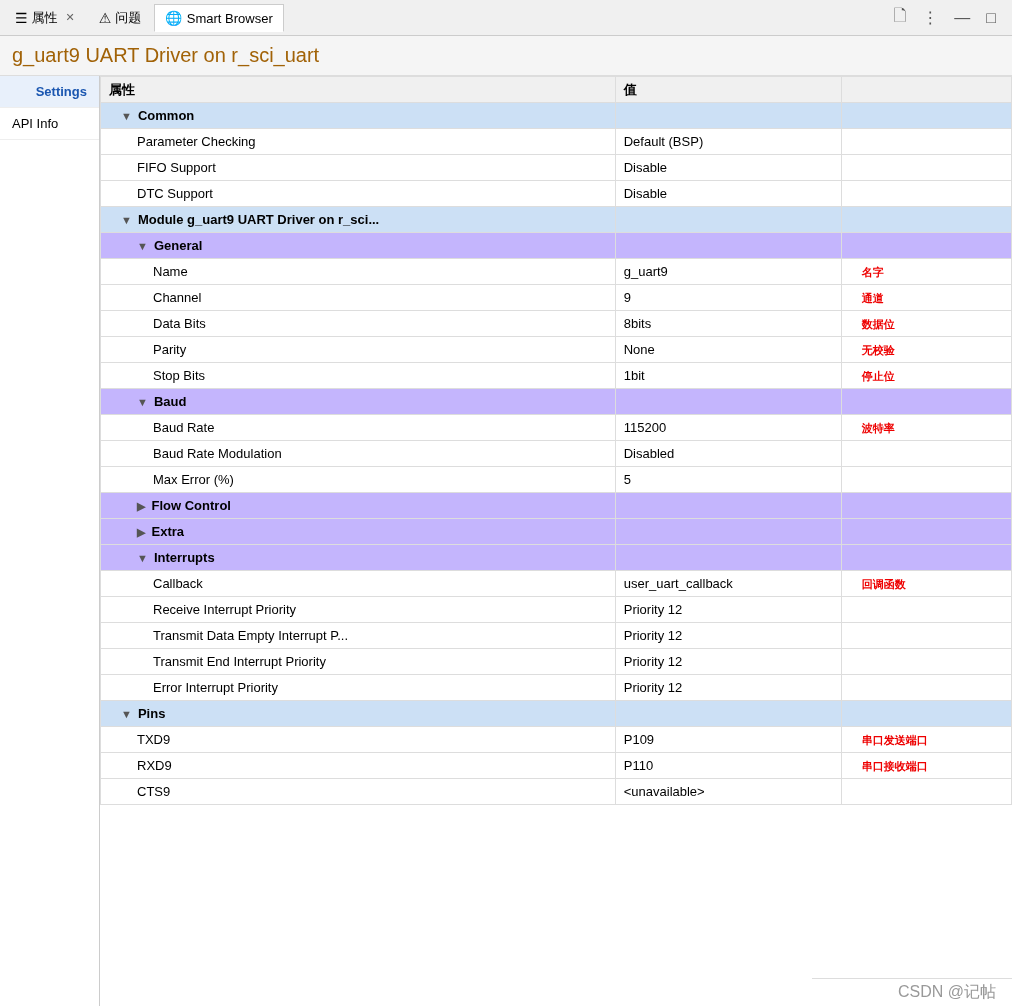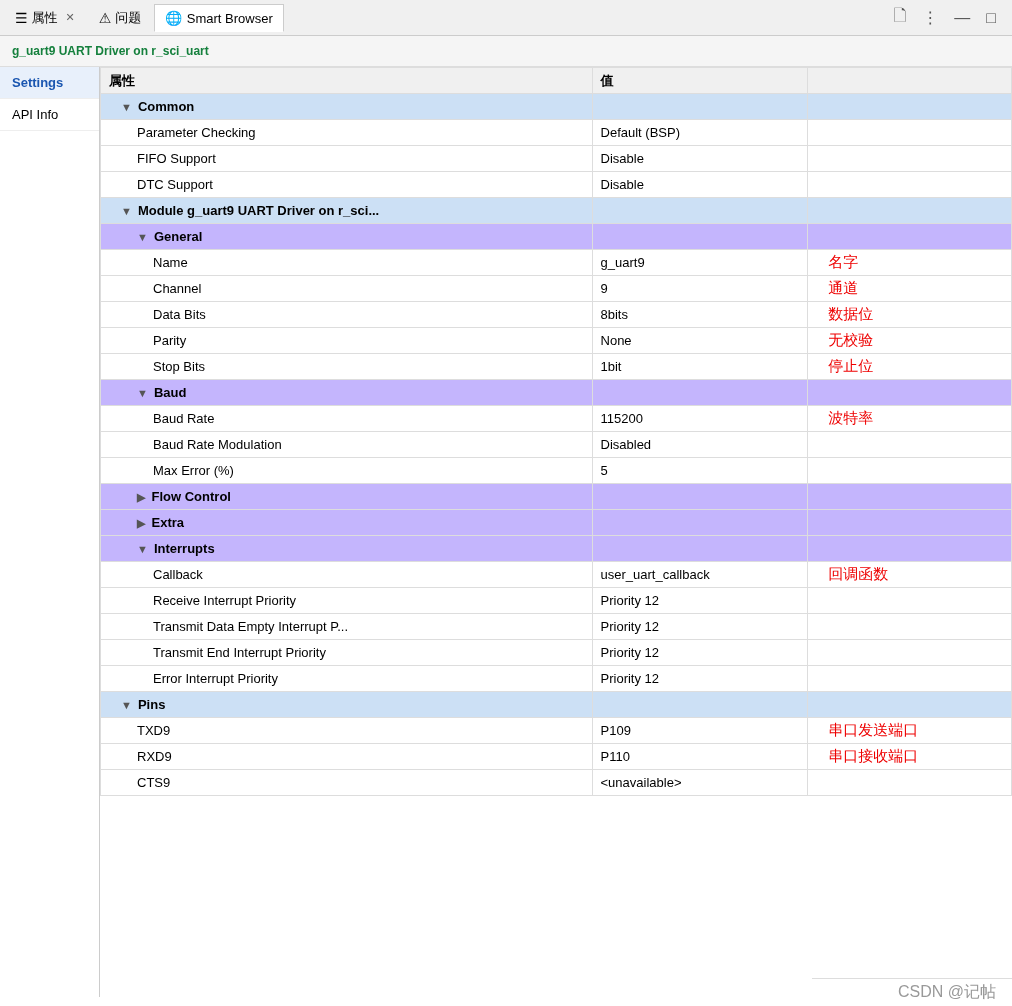--- a/index.html
+++ b/index.html
@@ -29,21 +29,21 @@
     .tab-bar-right {
       margin-left: auto; display: flex; align-items: center; gap: 8px; padding-right: 8px;
     }
     .toolbar-btn { font-size: 16px; cursor: pointer; color: #555; background: none; border: none; padding: 2px 4px; }
 
     
     .page-title-bar {
       background: #f5f5f5;
       border-bottom: 1px solid #ddd;
       padding: 8px 12px;
-      font-size: 12px; font-weight: bold; color: #15803d;
+      font-size: 20px; font-weight: normal; color: #a16207;
     }
 
     
     .main-layout {
       display: flex; height: calc(1006px - 36px - 40px);
     }
 
     
     .sidebar {
       width: 100px; min-width: 100px;
@@ -54,20 +54,21 @@
     .sidebar-item {
       padding: 8px 12px;
       cursor: pointer;
       font-size: 13px;
       border-bottom: 1px solid #eee;
     }
     .sidebar-item.active {
       background: #e8f0fb;
       color: #1a56b0;
       font-weight: 600;
+      text-align: right;
     }
 
     
     .content-area {
       flex: 1; overflow-y: auto;
       background: #fff;
     }
 
     
     .prop-table {
@@ -102,23 +103,23 @@
     }
 
     .indent-1 { padding-left: 20px !important; }
     .indent-2 { padding-left: 36px !important; }
     .indent-3 { padding-left: 52px !important; }
 
     .collapse-arrow { font-size: 11px; margin-right: 3px; color: #555; }
 
     .annotation {
       color: #e00;
-      font-size: 15px;
+      font-size: 11px;
       margin-left: 12px;
-      font-weight: normal;
+      font-weight: bold;
     }
 
     .footer-bar {
       position: fixed; bottom: 0; right: 0;
       background: #fff;
       border-top: 1px solid #ddd;
       padding: 3px 16px;
       font-size: 16px; color: #999;
       width: 200px; text-align: right;
     }

